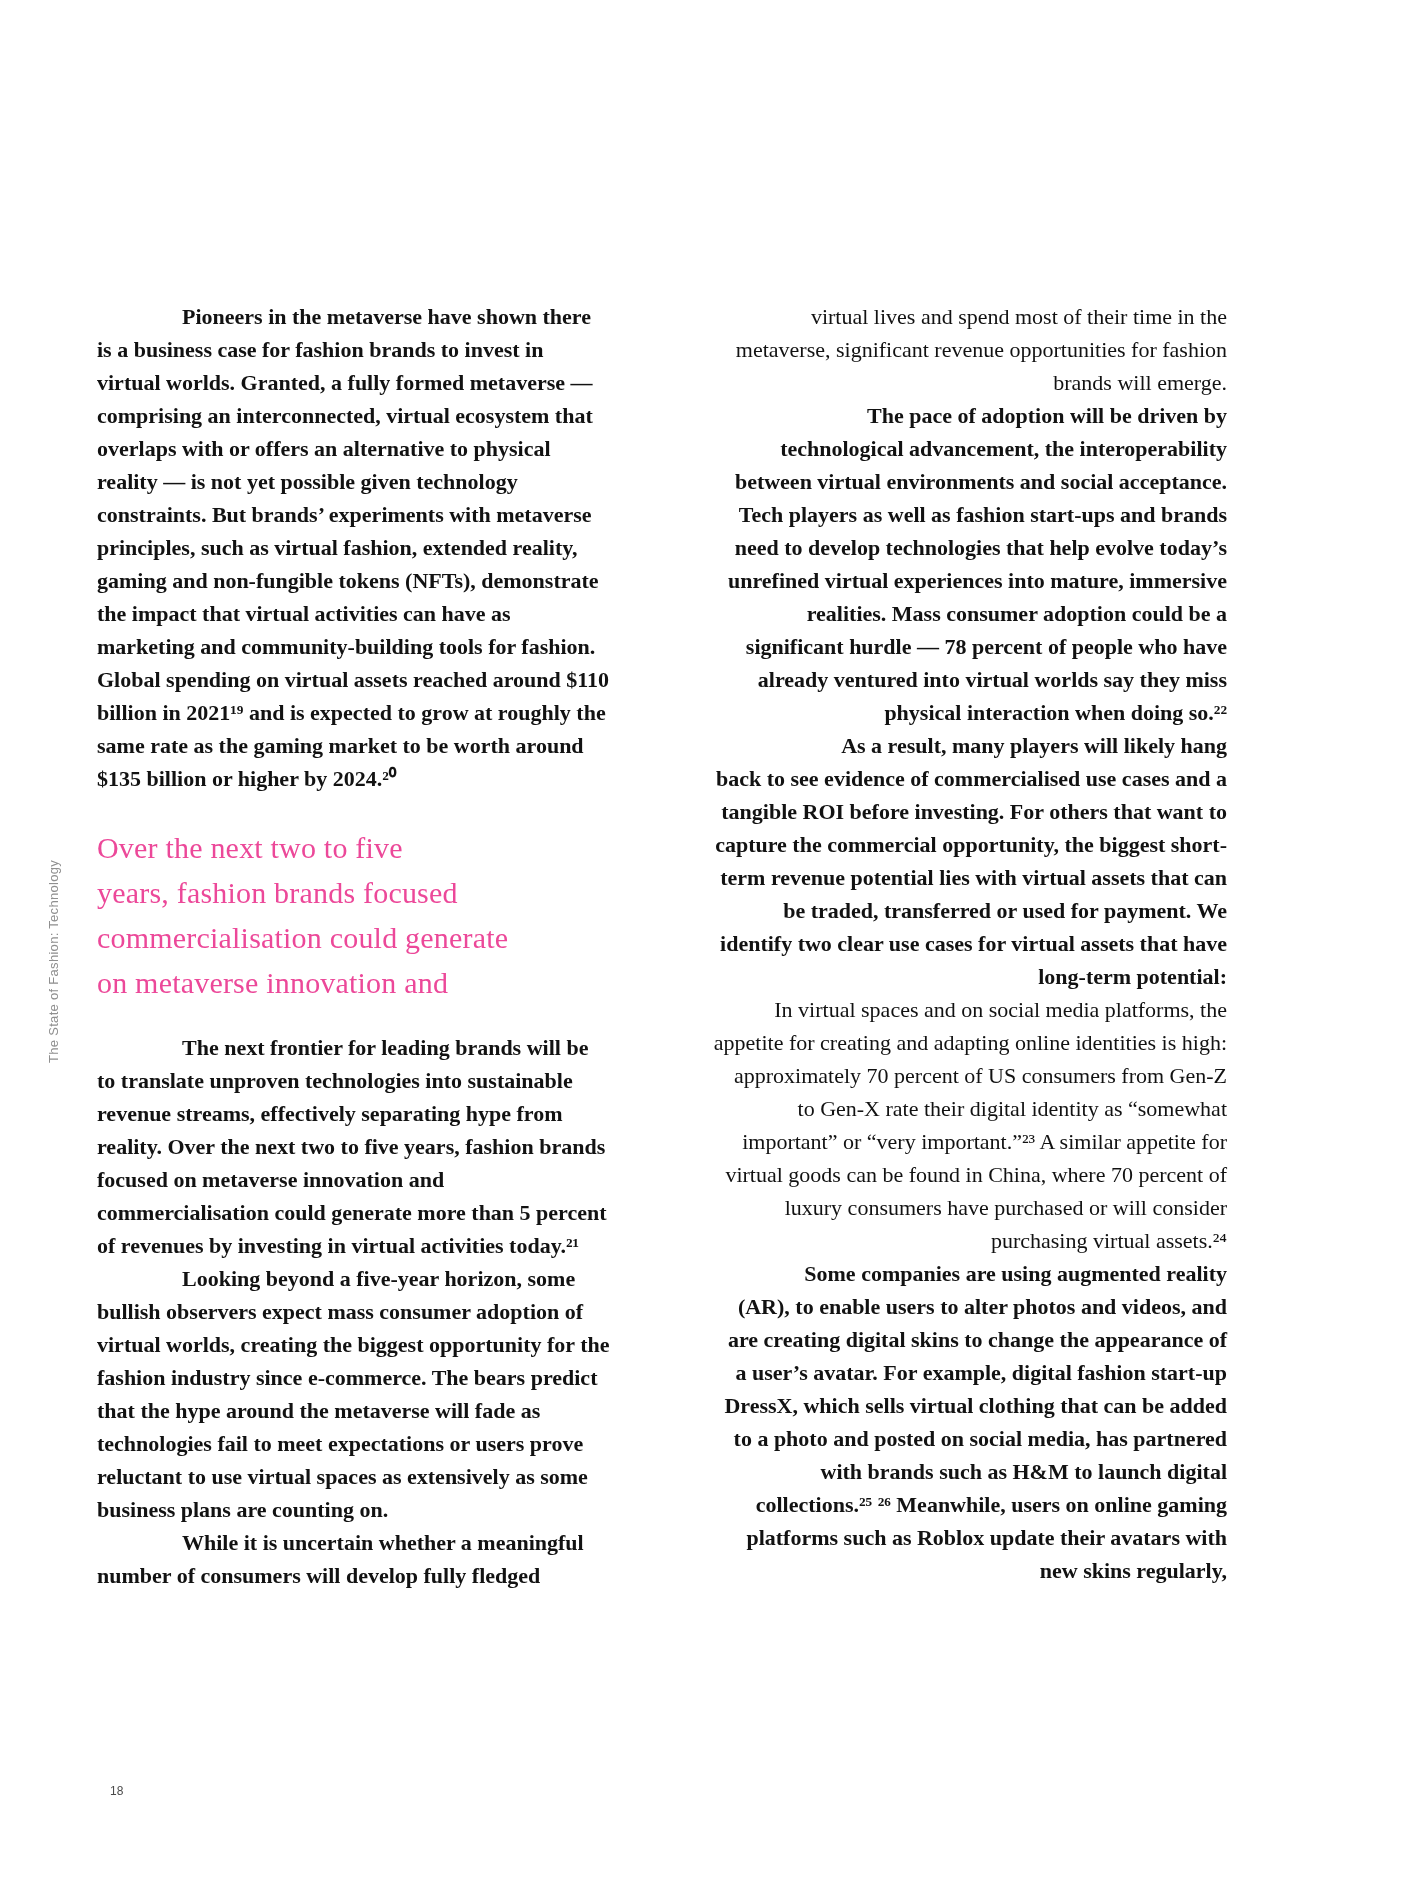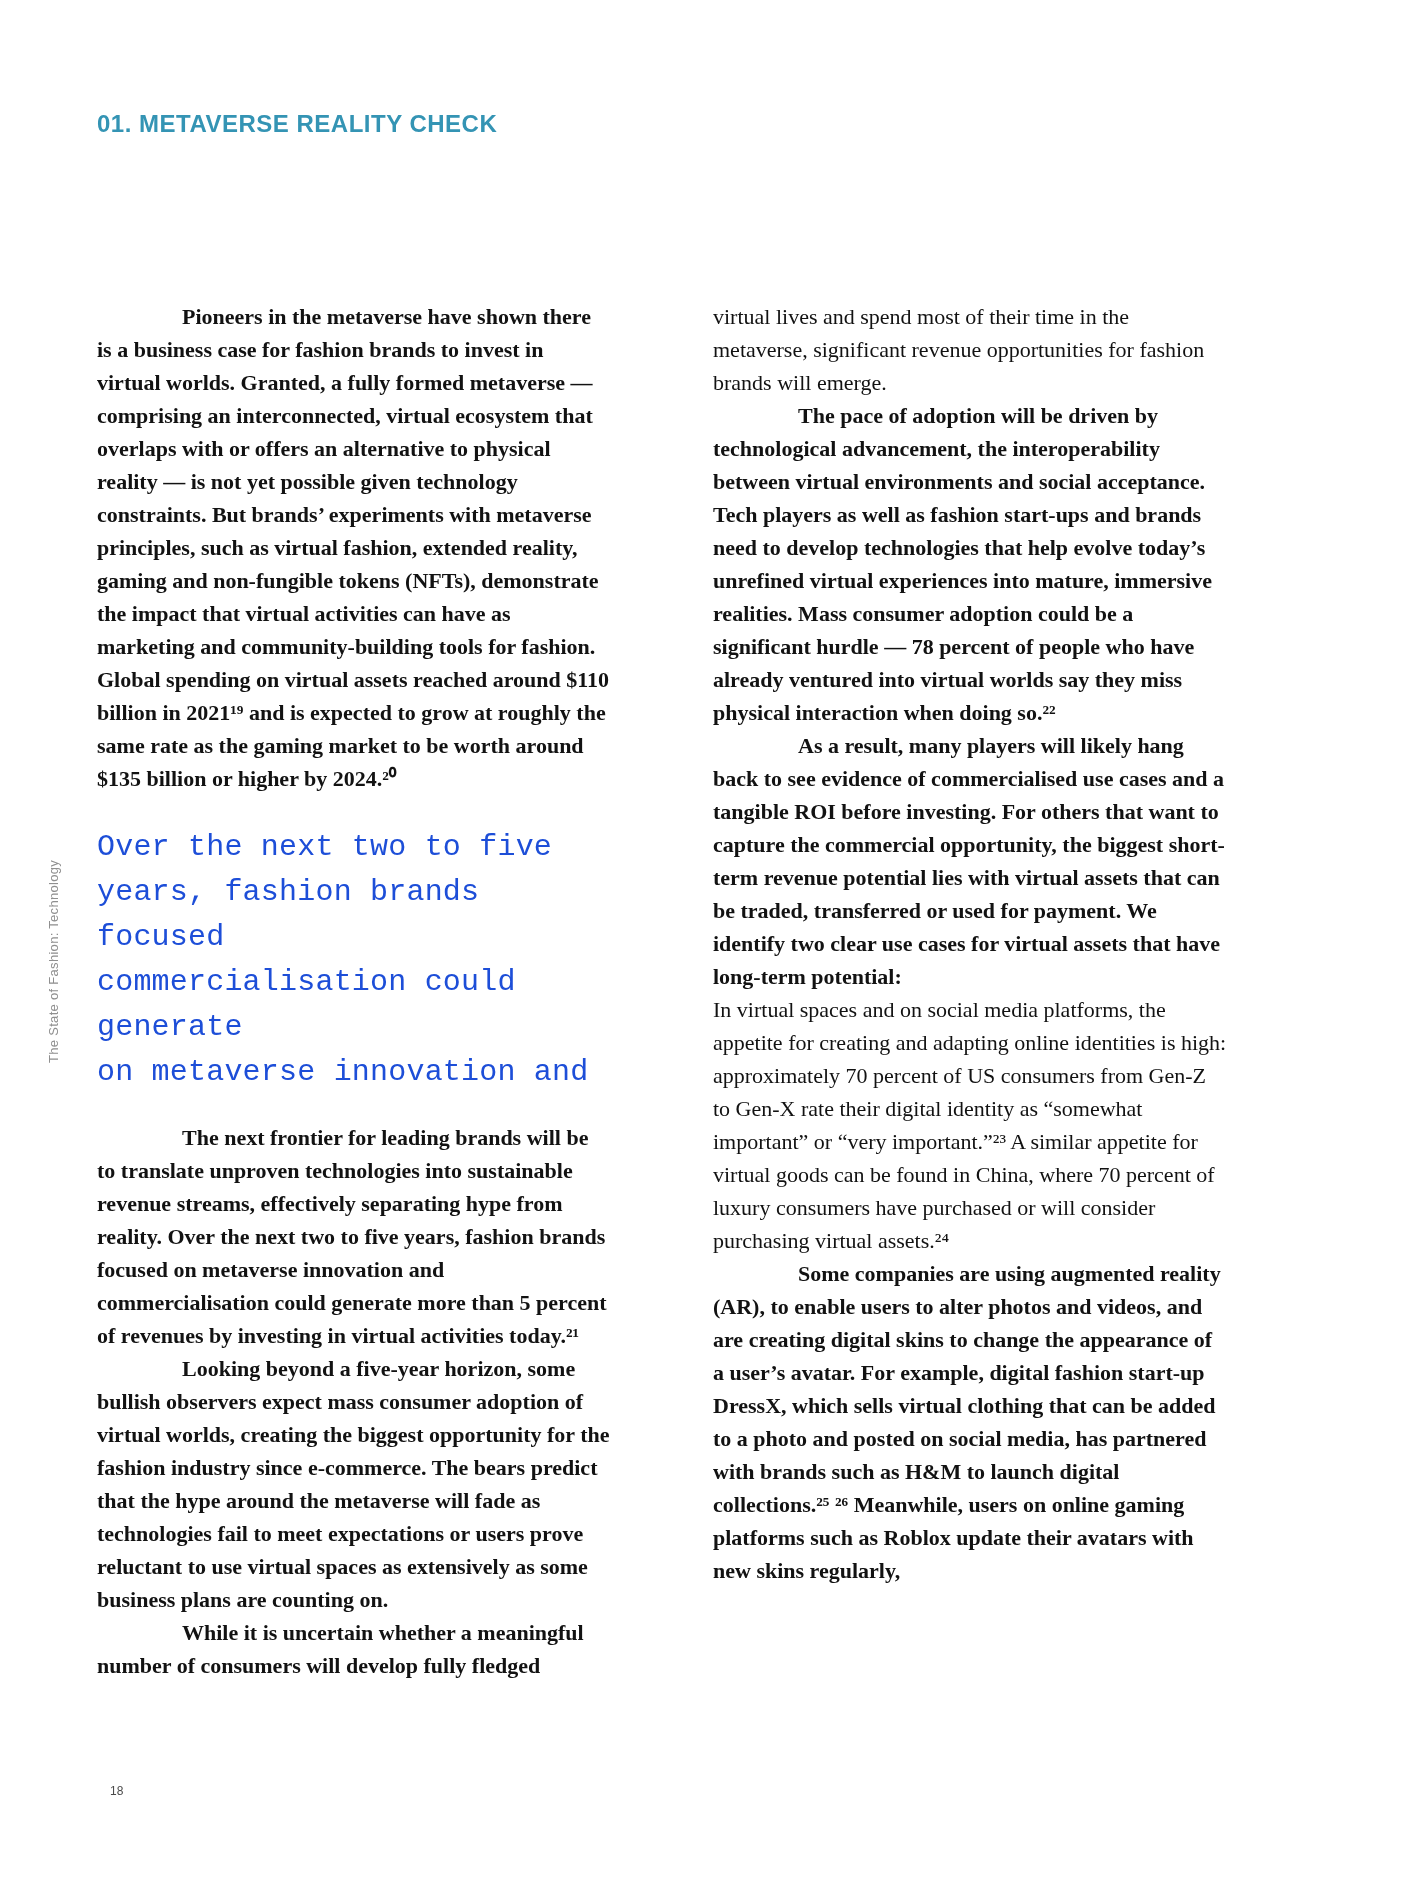--- a/index.html
+++ b/index.html
@@ -37,51 +37,50 @@
   }
   .col {
     position: absolute;
     top: 300px;
     width: 514px;
     font-size: 22px;
     line-height: 33px;
     text-align: left;
   }
   .col-left  { left: 97px; }
-  .col-right { left: 713px; }
+  .col-right { left: 713px; text-align: right; }
   .col p { margin: 0; }
   .col p.indent { text-indent: 85px; font-weight: bold; }
   .pull-quote {
     margin: 30px 0 26px 0;
-    font-family: Liberation Mono, monospace;
+    font-family: Liberation Serif, serif;
     font-size: 30px;
     line-height: 45px;
     letter-spacing: 0.2px;
-    color: #1d4ed8;
+    color: #ec4899;
   }
   .subhead {
     margin-top: 26px !important;
     font-weight: bold;
     font-size: 22px;
   }
   .page-number {
     position: absolute;
     left: 110px;
     top: 1784px;
     font-family: "Liberation Sans", sans-serif;
     font-size: 12px;
     color: #4a4a4a;
   }
 </style>
 </head>
 <body>
 
 <div class="page">
 
-  <div class="chapter-header">01. METAVERSE REALITY CHECK</div>
 
   <div class="side-label">The State of Fashion: Technology</div>
 
   <div class="col col-left">
     <p class="indent">Pioneers in the metaverse have shown there is a business case for fashion brands to invest in virtual worlds. Granted, a fully formed metaverse — comprising an interconnected, virtual ecosystem that overlaps with or offers an alternative to physical reality — is not yet possible given technology constraints. But brands’ experiments with metaverse principles, such as virtual fashion, extended reality, gaming and non-fungible tokens (NFTs), demonstrate the impact that virtual activities can have as marketing and community-building tools for fashion. Global spending on virtual assets reached around $110 billion in 2021¹⁹ and is expected to grow at roughly the same rate as the gaming market to be worth around $135 billion or higher by 2024.²⁰</p>
 
     <div class="pull-quote">
       <div>Over the next two to five</div>
       <div>years, fashion brands focused</div>
       <div>commercialisation could generate</div>

